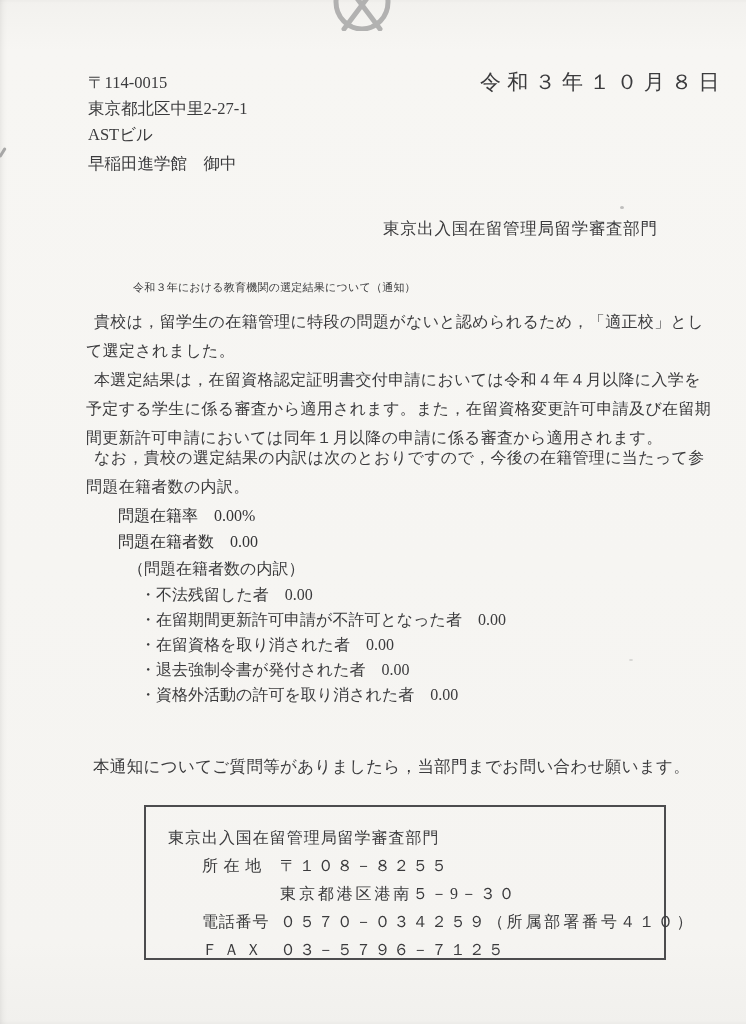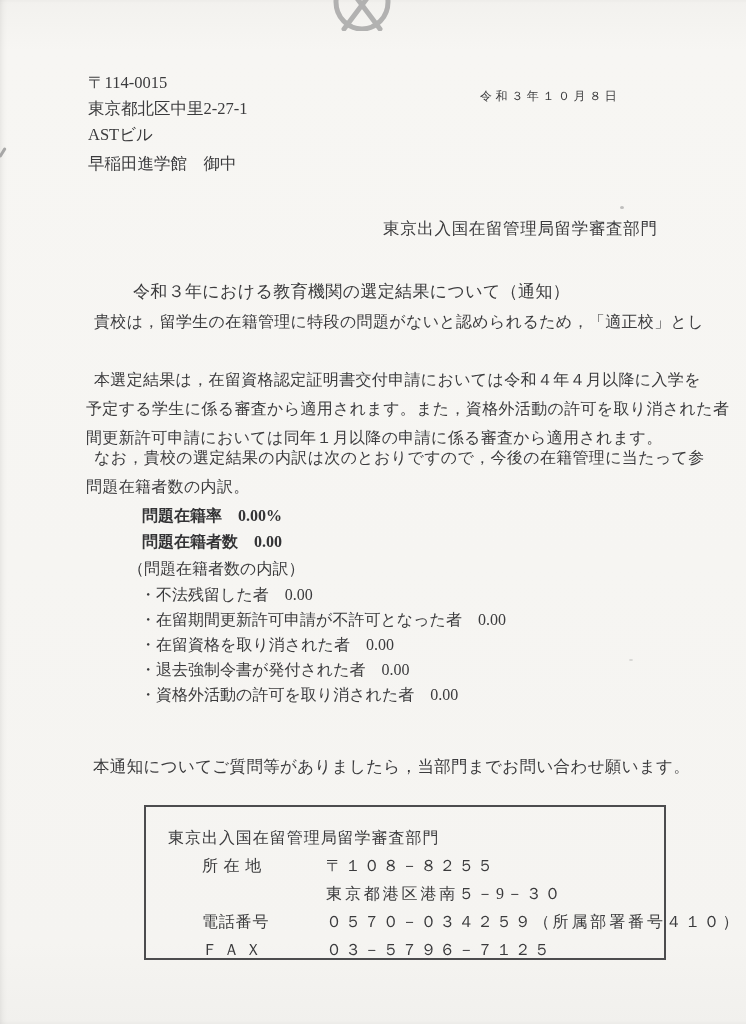--- a/index.html
+++ b/index.html
@@ -9,45 +9,45 @@
     box-shadow:inset 4px 0 10px -6px rgba(0,0,0,.18), inset -3px 0 8px -6px rgba(0,0,0,.12);
     font-family:"Liberation Serif","DejaVu Serif",serif;
     color:#3b3b3d;
     padding-left:41px;
     -webkit-font-smoothing:antialiased;
   }
   .abs{position:absolute;white-space:nowrap;}
   .seal{left:331px;top:0;width:62px;height:31px;opacity:.8;}
   .recipient{left:88px;top:70px;font-size:16.5px;line-height:26px;}
   .recipient .name{margin-top:3px;}
-  .date{left:480px;top:88px;font-size:12px;letter-spacing:.3em;}
+  .date{left:480px;top:68px;font-size:21px;letter-spacing:.3em;}
   .sender-line{left:383px;top:218px;font-size:16.5px;letter-spacing:.04em;}
-  .subject{left:133px;top:280px;font-size:17px;letter-spacing:.02em;}
+  .subject{left:133px;top:280px;font-size:11px;letter-spacing:.02em;}
   .body-par{left:86px;font-size:16px;letter-spacing:.02em;}
   .body-par .ln{height:29px;line-height:29px;white-space:nowrap;}
   .body-par .ln:first-child{padding-left:8px;}
   .p1{top:307px;}
   .p2{top:365px;}
   .p3{top:443px;}
   .stats{left:118px;top:503px;font-size:16px;}
   .stat-row{height:26px;line-height:26px;}
-  .stat-strong{font-weight:700;color:#333335;margin-left:24px;}
+  .stat-strong{font-weight:400;color:#333335;}
   .stat-head{margin-left:10px;height:27px;line-height:27px;}
   .stat-bullets .stat-row{margin-left:22px;height:25px;line-height:25px;}
   .stat-val{margin-left:16px;}
   .closing{left:93px;top:756px;font-size:16.5px;letter-spacing:.02em;}
   .contact-box{
     left:144px;top:805px;width:522px;height:155px;
     border:2px solid #4c4c4e;background:transparent;box-sizing:border-box;
     padding:16px 0 0 22px;font-size:16px;
   }
   .contact-title{height:29px;line-height:29px;letter-spacing:.06em;white-space:nowrap;}
   .contact-row{height:28px;line-height:28px;white-space:nowrap;}
   .c-label{display:inline-block;width:78px;margin-left:34px;letter-spacing:.05em;}
-  .c-value{letter-spacing:.18em;margin-left:46px;}
+  .c-value{letter-spacing:.18em;}
   .speck{position:absolute;background:#8f8f8f;}
   .speck-a{left:1px;top:147px;width:3px;height:11px;transform:rotate(32deg);border-radius:2px;opacity:.75;}
   .speck-b{left:620px;top:206px;width:4px;height:3px;border-radius:50%;opacity:.55;}
   .speck-c{left:629px;top:659px;width:4px;height:2px;border-radius:50%;opacity:.3;}
 </style>
 </head>
 <body>
 
 <div class="page">
 
@@ -67,25 +67,26 @@
   </div>
 
   <div class="abs date">令和３年１０月８日</div>
 
   <div class="abs sender-line">東京出入国在留管理局留学審査部門</div>
 
   <div class="abs subject">令和３年における教育機関の選定結果について（通知）</div>
 
   <div class="abs body-par p1">
     <div class="ln">貴校は，留学生の在籍管理に特段の問題がないと認められるため，「適正校」とし</div>
+    <div class="ln">て選定されました。</div>
   </div>
 
   <div class="abs body-par p2">
     <div class="ln">本選定結果は，在留資格認定証明書交付申請においては令和４年４月以降に入学を</div>
-    <div class="ln">予定する学生に係る審査から適用されます。また，資格外活動の許可を取り消された者</div>
+    <div class="ln">予定する学生に係る審査から適用されます。また，在留資格変更許可申請及び在留期</div>
     <div class="ln">間更新許可申請においては同年１月以降の申請に係る審査から適用されます。</div>
   </div>
 
   <div class="abs body-par p3">
     <div class="ln">なお，貴校の選定結果の内訳は次のとおりですので，今後の在籍管理に当たって参</div>
     <div class="ln">問題在籍者数の内訳。</div>
   </div>
 
   <div class="abs stats">
     <div class="stat-row stat-strong">

